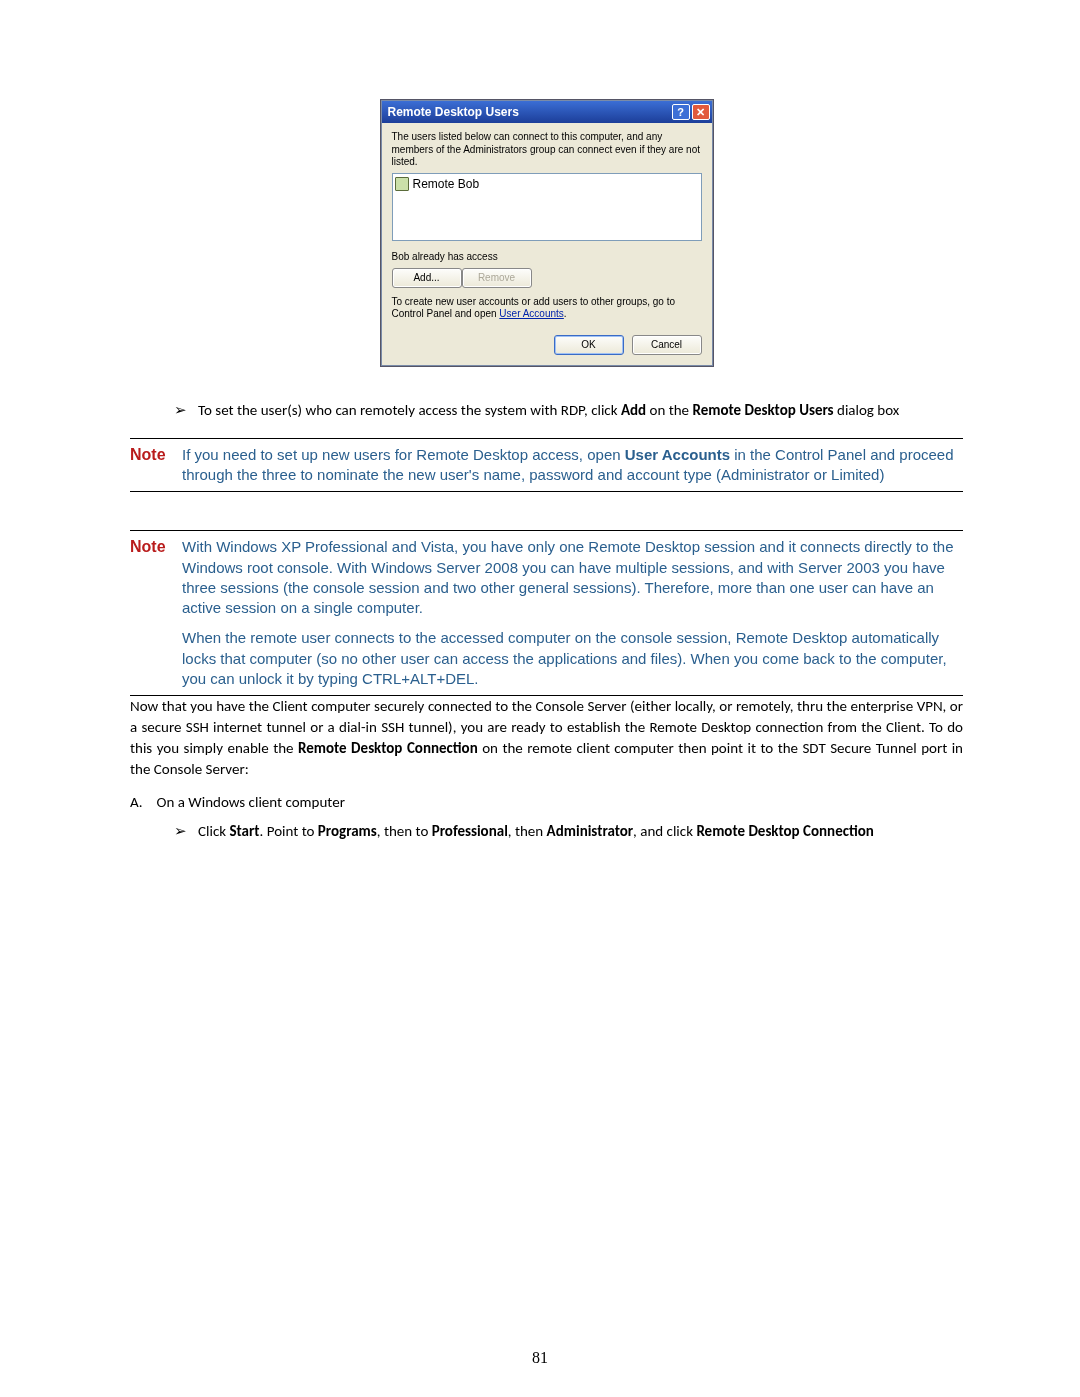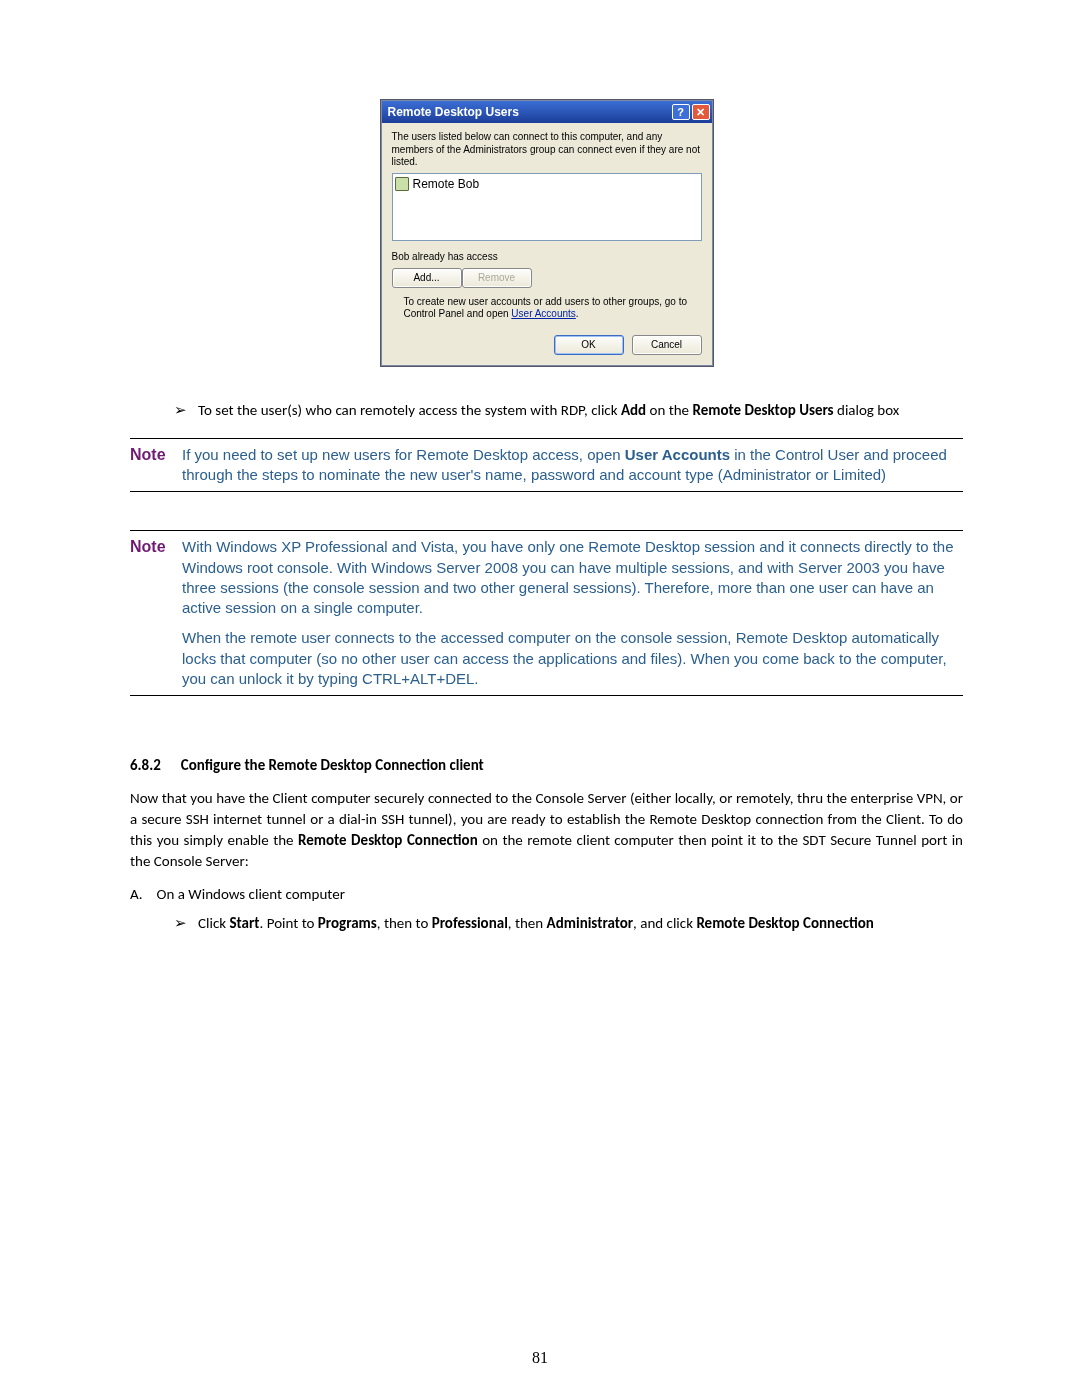--- a/index.html
+++ b/index.html
@@ -116,21 +116,20 @@
   .winbtn.disabled {
     color: #aca899;
   }
   .winbtn.primary {
     border: 1px solid #3a6bc5;
     box-shadow: inset 0 0 0 1px #9fc1f5;
   }
   .hint-text {
     font-size: 10px;
     line-height: 1.25;
-    margin-left: 12px;
   }
   .hint-text .link {
     color: #0023aa;
     text-decoration: underline;
   }
   .bottom-btns {
     display: flex;
     justify-content: flex-end;
     gap: 8px;
     margin-top: 14px;
@@ -158,21 +157,21 @@
     border-top: 1px solid #000;
     border-bottom: 1px solid #000;
     padding: 6px 0 6px 0;
     display: flex;
     align-items: flex-start;
     font-family: Arial, sans-serif;
   }
   .note-block .note-label {
     width: 52px;
     flex: none;
-    color: #701a75;
+    color: #b91c1c;
     font-weight: bold;
     font-size: 16px;
     padding-top: 1px;
   }
   .note-block .note-body {
     flex: 1;
     color: #2a5f8e;
     font-size: 15px;
     line-height: 1.35;
   }
@@ -265,37 +264,33 @@
     <span class="arrow">➢</span>
     <span>
       <span>To set the user(s) who can remotely access the system with RDP, click </span><span class="bold">Add</span><span> on the </span><span class="bold">Remote Desktop Users</span><span> dialog box</span>
     </span>
   </div>
 
   <div class="note-block">
     <div class="note-label">Note</div>
     <div class="note-body">
       <p>
-        <span>If you need to set up new users for Remote Desktop access, open </span><span class="bold">User Accounts</span><span> in the Control User and proceed through the steps to nominate the new user's name, password and account type (Administrator or Limited)</span>
+        <span>If you need to set up new users for Remote Desktop access, open </span><span class="bold">User Accounts</span><span> in the Control Panel and proceed through the three to nominate the new user's name, password and account type (Administrator or Limited)</span>
       </p>
     </div>
   </div>
 
   <div class="note-block" style="margin-top:38px;">
     <div class="note-label">Note</div>
     <div class="note-body">
       <p>With Windows XP Professional and Vista, you have only one Remote Desktop session and it connects directly to the Windows root console. With Windows Server 2008 you can have multiple sessions, and with Server 2003 you have three sessions (the console session and two other general sessions). Therefore, more than one user can have an active session on a single computer.</p>
       <p>When the remote user connects to the accessed computer on the console session, Remote Desktop automatically locks that computer (so no other user can access the applications and files). When you come back to the computer, you can unlock it by typing CTRL+ALT+DEL.</p>
     </div>
   </div>
 
-  <div class="sec-heading">
-    <span>6.8.2</span>
-    <span>Configure the Remote Desktop Connection client</span>
-  </div>
 
   <div class="body-para">
     <span>Now that you have the Client computer securely connected to the Console Server (either locally, or remotely, thru the enterprise VPN, or a secure SSH internet tunnel or a dial-in SSH tunnel), you are ready to establish the Remote Desktop connection from the Client. To do this you simply enable the </span><span class="bold">Remote Desktop Connection</span><span> on the remote client computer then point it to the SDT Secure Tunnel port in the Console Server:</span>
   </div>
 
   <div class="list-A">
     <span>A.</span>
     <span>On a Windows client computer</span>
   </div>
 

